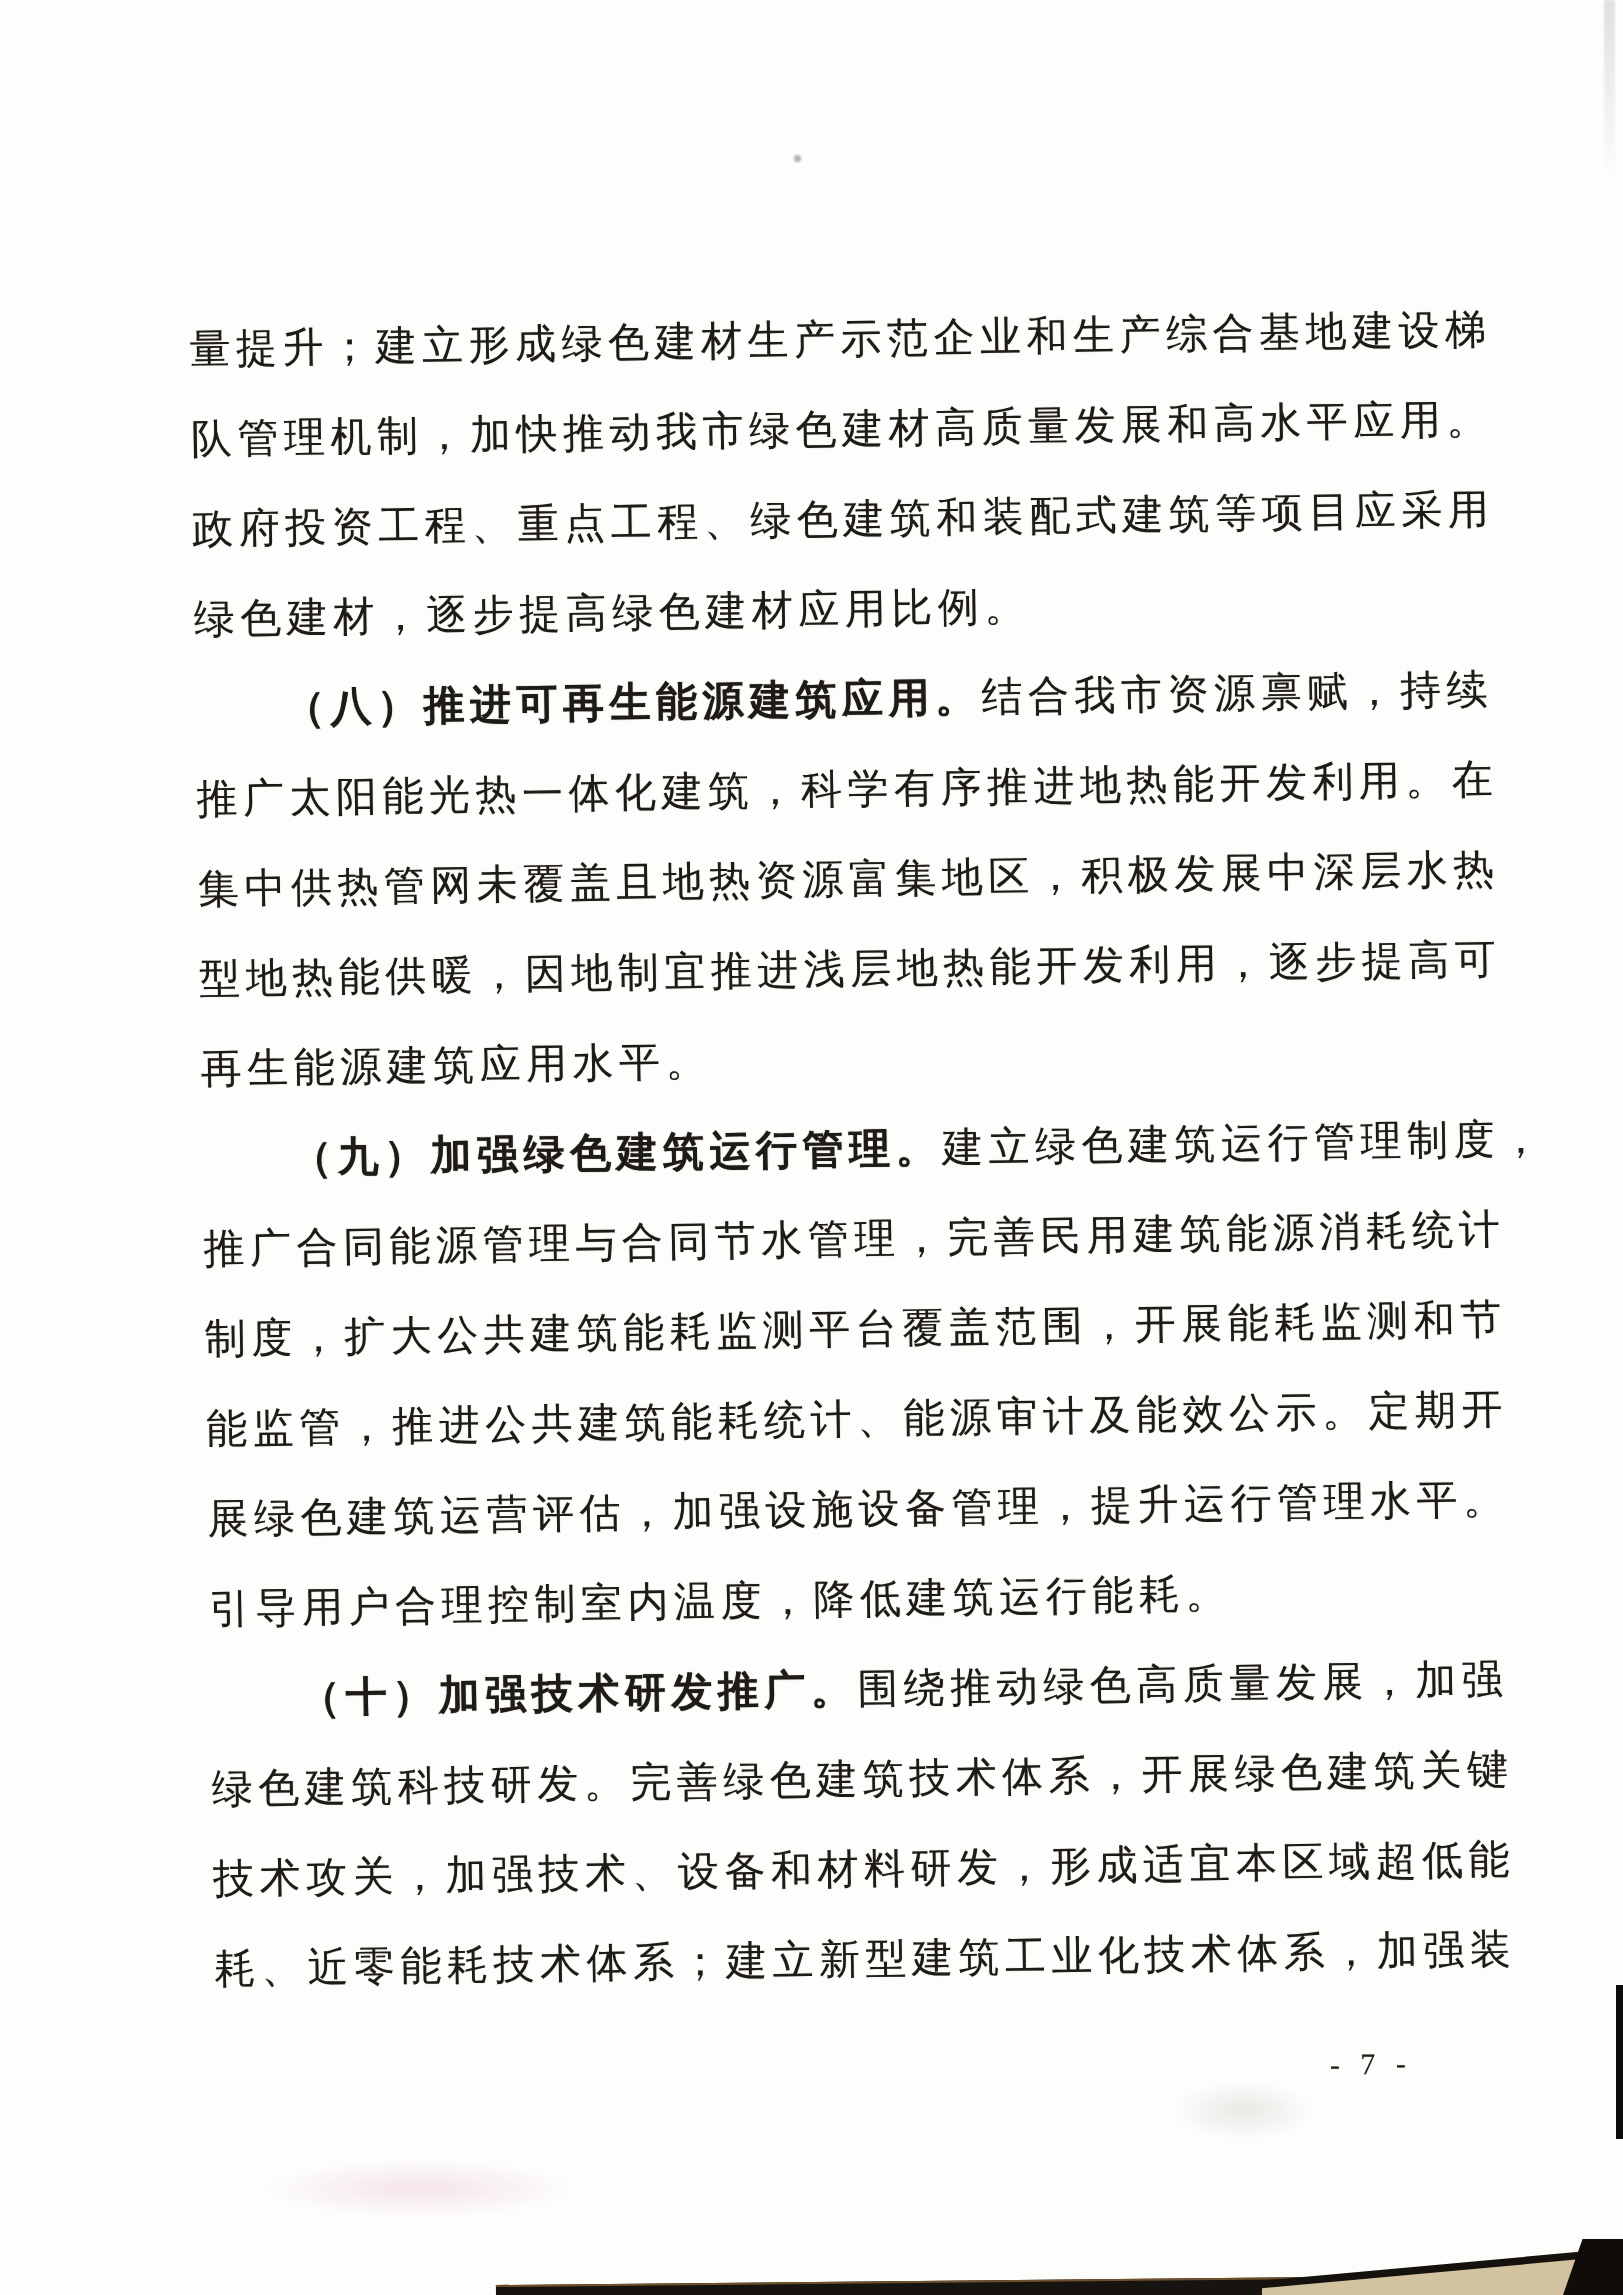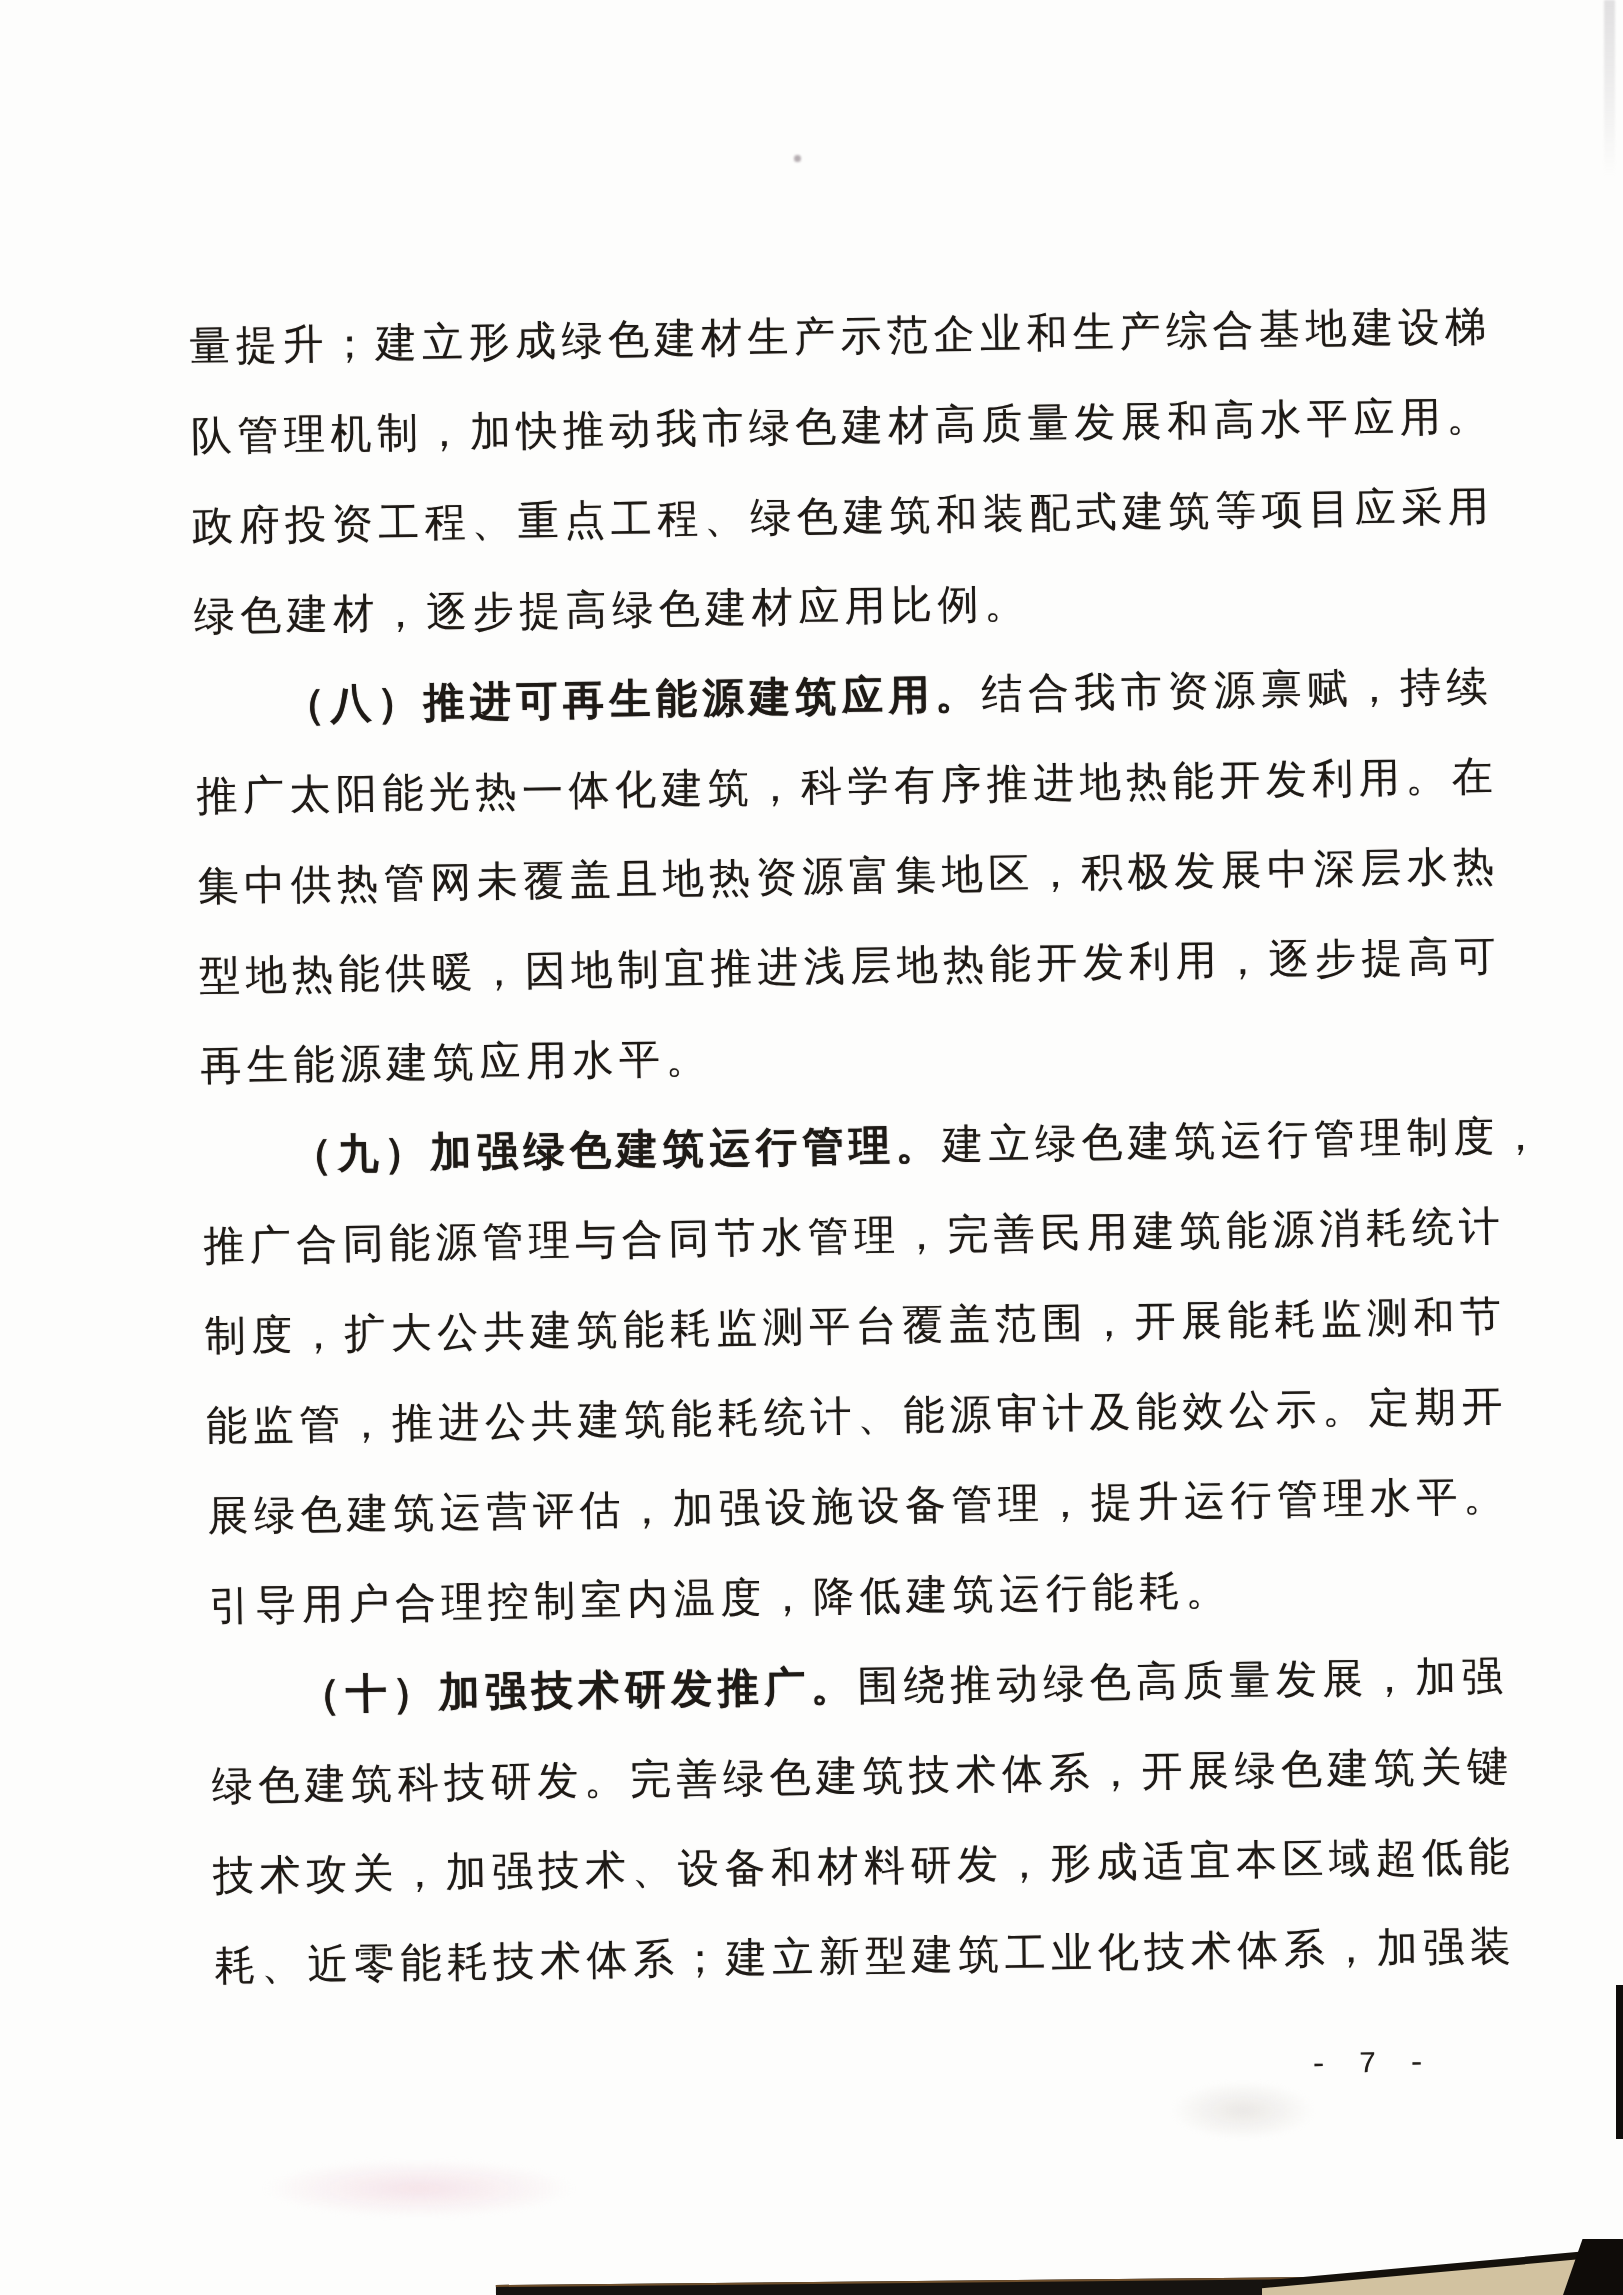--- a/index.html
+++ b/index.html
@@ -8,21 +8,21 @@
     width: 1623px;
     height: 2295px;
     overflow: hidden;
     background: #fcfcfb;
   }
   .scan-page {
     position: relative;
     width: 1623px;
     height: 2295px;
     background: #fdfdfc;
-    font-family: Liberation Mono, monospace;
+    font-family: Liberation Serif, serif;
     color: #1e1a16;
   }
   
   .doc-body {
     position: absolute;
     left: 202px;
     top: 294px;
     width: 1283px;
     transform: rotate(-0.88deg);
     transform-origin: 50% 50%;

